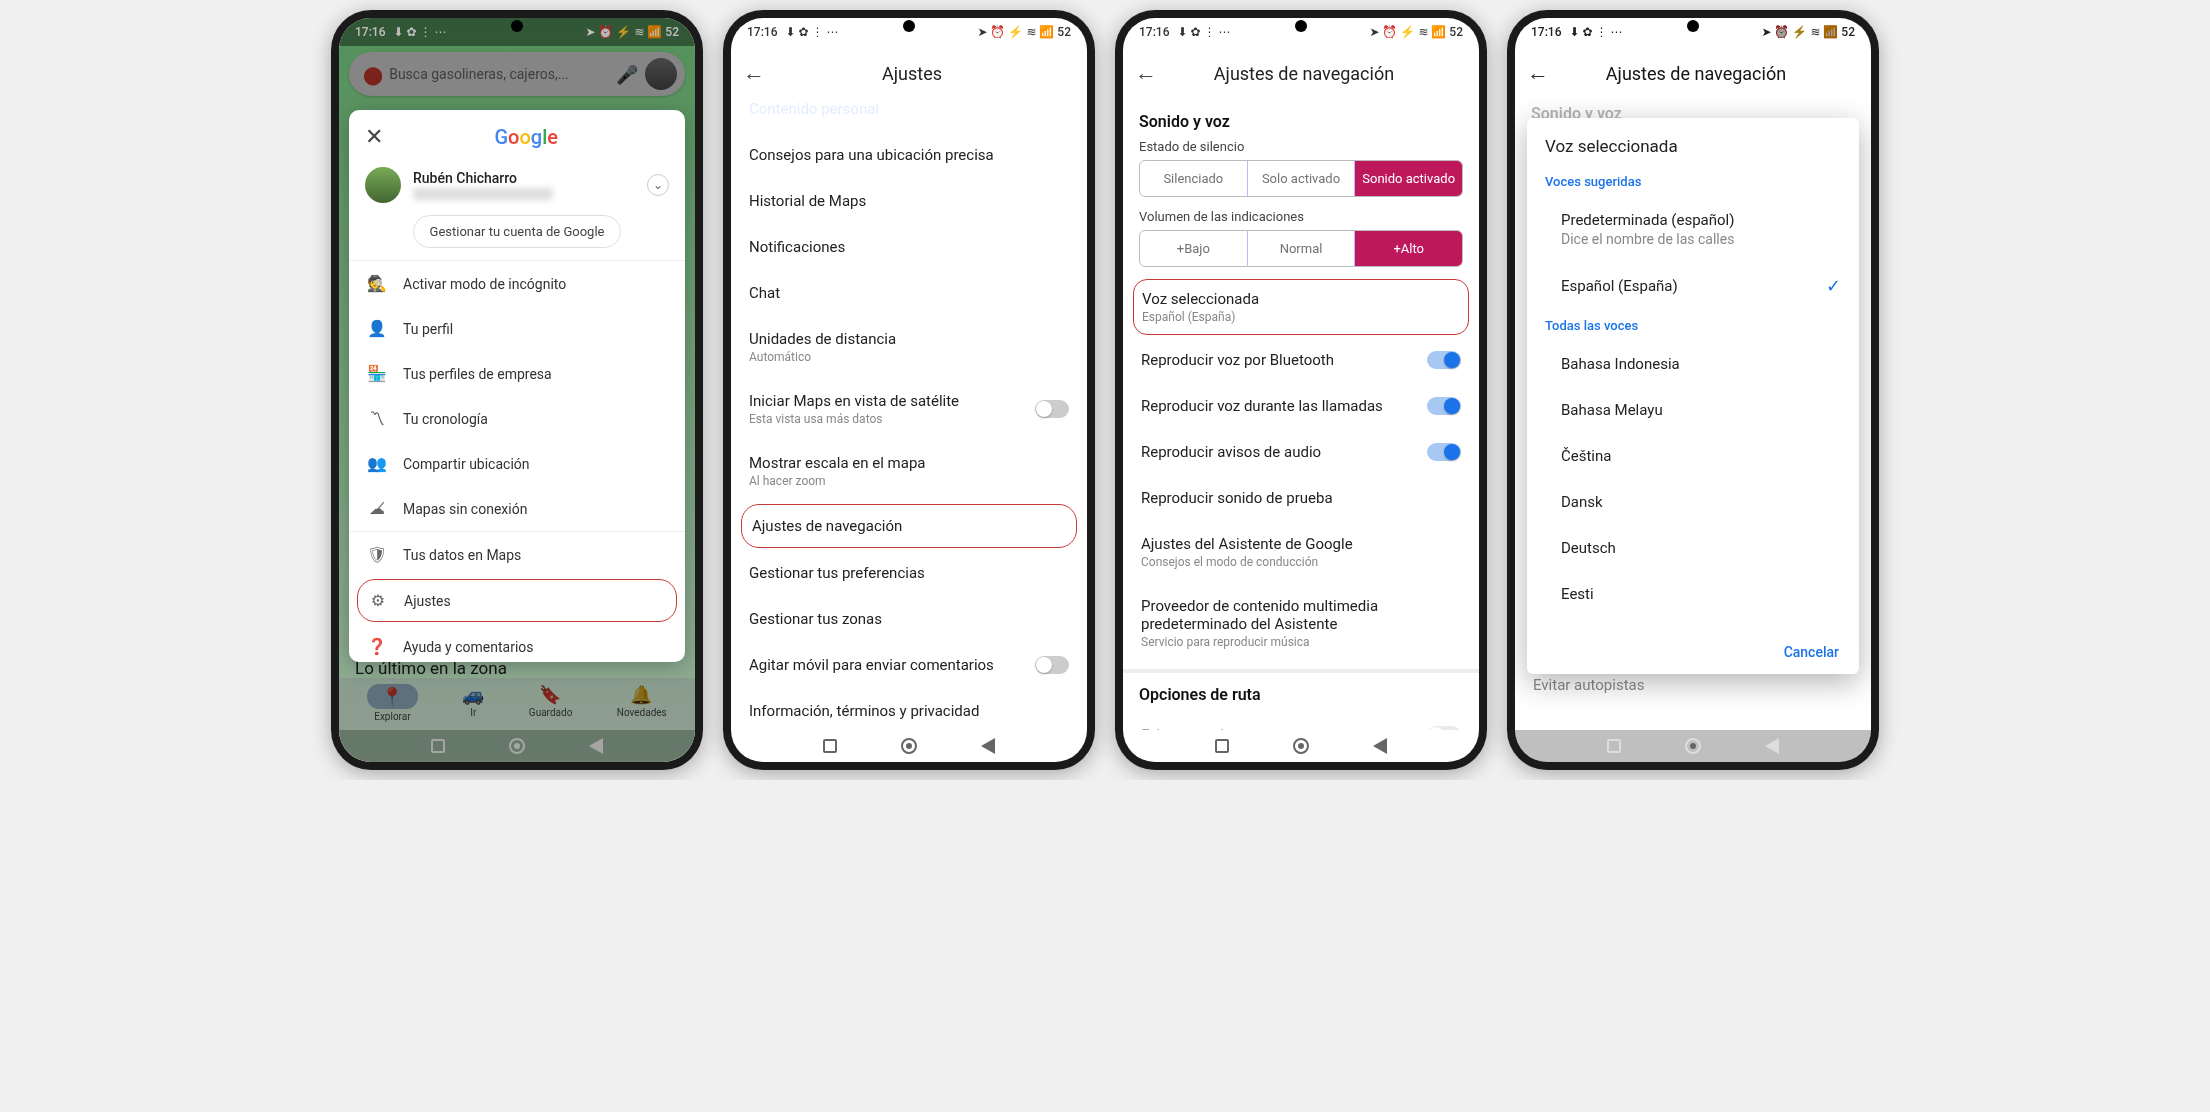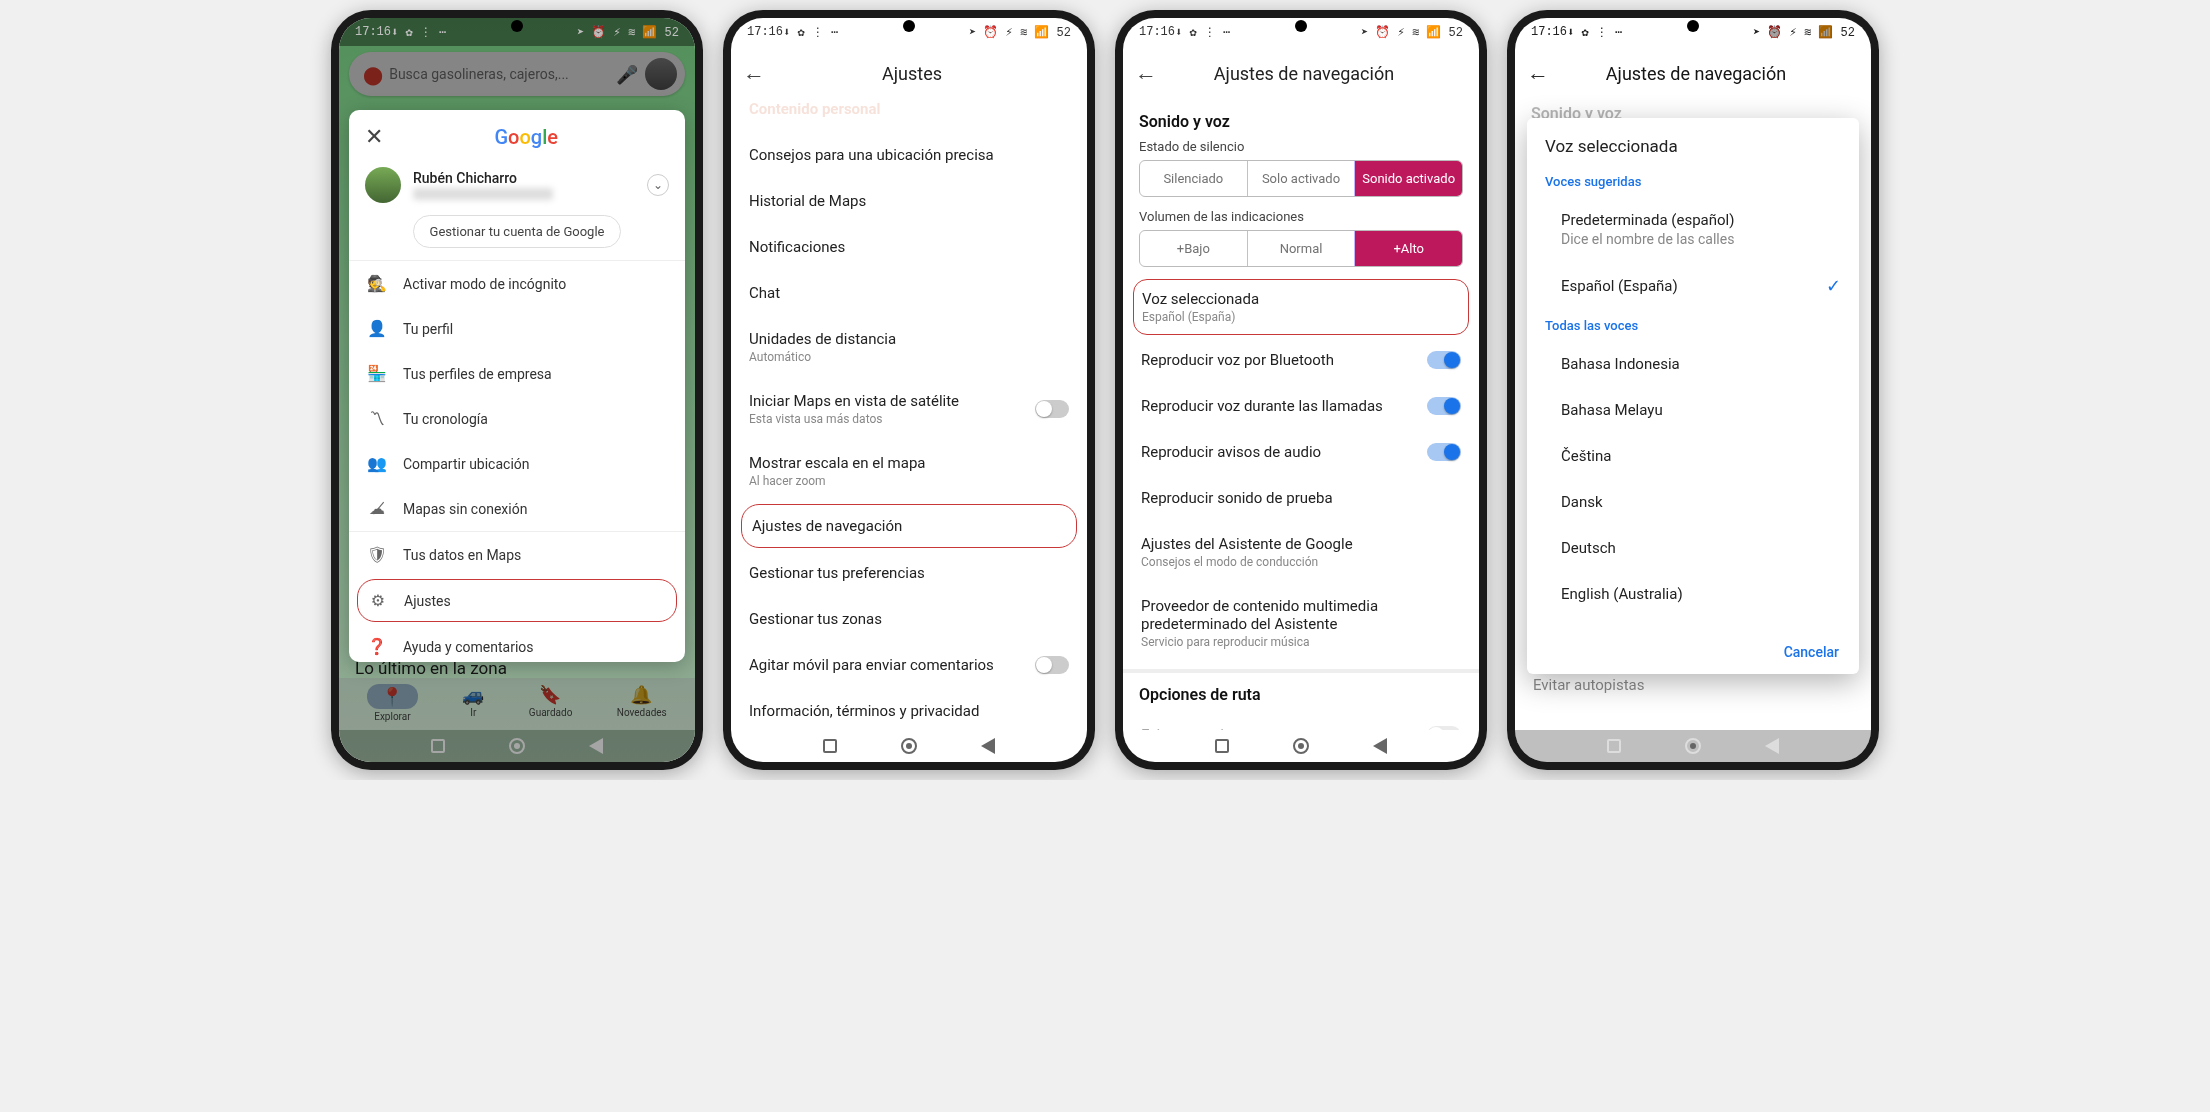--- a/index.html
+++ b/index.html
@@ -44,21 +44,21 @@
   .statusbar {
     height: 28px;
     display: flex;
     align-items: center;
     justify-content: space-between;
     padding: 0 16px;
     font-size: 12px;
     font-weight: 500;
     color: #333;
   }
-  .statusbar .left, .statusbar .right { display: flex; gap: 0; align-items: center; font-family: Liberation Mono, monospace;}
+  .statusbar .left, .statusbar .right { display: flex; gap: 8px; align-items: center;}
   .navbar {
     height: 32px;
     display: flex;
     justify-content: space-around;
     align-items: center;
     padding: 6px 60px;
   }
   .nav-square { width: 14px; height: 14px; border: 2px solid #666; border-radius:2px;}
   .nav-circle { width: 16px; height: 16px; border: 2px solid #666; border-radius: 50%; position:relative;}
   .nav-circle::after { content:''; position:absolute; inset:3px; border-radius:50%; background:#666;}
@@ -130,21 +130,21 @@
   .p1-bn-item .ic { font-size:18px;}
   .p1-navbar { position:absolute; bottom:0; left:0; right:0; z-index:2; background:rgba(0,0,0,0.3);}
 
   
   .appbar { display:flex; align-items:center; padding:14px 12px; gap:12px;}
   .appbar .back { font-size:22px; color:#444; cursor:pointer;}
   .appbar .title { flex:1; text-align:center; font-size:18px; color:#222; font-weight:400; margin-right:28px;}
   .content { flex:1; overflow-y:auto;}
   .row { padding:14px 18px; font-size:15px; color:#222; cursor:pointer;}
   .row .sub { font-size:12px; color:#888; margin-top:2px;}
-  .row.cut { padding-top:0; color:#c2410c; border-top:none;font-weight:bold;}
+  .row.cut { padding-top:0; color:#3b82f6; border-top:none;}
   .row-toggle { display:flex; align-items:center; justify-content:space-between;}
   .toggle { width:34px; height:18px; background:#ccc; border-radius:10px; position:relative;}
   .toggle::after { content:''; position:absolute; width:16px; height:16px; background:#fff; border-radius:50%; top:1px; left:1px; box-shadow:0 1px 2px rgba(0,0,0,0.3);}
   .toggle.on { background:#a7c8f2;}
   .toggle.on::after { background:#1a73e8; left:17px;}
   .p2-highlight { border:1.5px solid #c93838; border-radius:18px; margin:2px 10px;}
   .p2-highlight .row { padding:12px 10px;}
 
   
   .section-head { padding:12px 16px 8px; font-size:16px; font-weight:600; color:#111;}
@@ -466,20 +466,23 @@
         <div class="p4-opt">
             <span>Čeština</span>
           </div>
         <div class="p4-opt">
             <span>Dansk</span>
           </div>
         <div class="p4-opt">
             <span>Deutsch</span>
           </div>
         <div class="p4-opt">
+            <span>Eesti</span>
+          </div>
+        <div class="p4-opt">
             <span>English (Australia)</span>
           </div>
       </div>
       <div class="p4-dialog-foot">Cancelar</div>
     </div>
 
     <div class="navbar" style="position:absolute;bottom:0;left:0;right:0;background:rgba(0,0,0,0.25);">
       <div class="nav-square" style="border-color:#ddd"></div>
       <div class="nav-circle" style="border-color:#ddd"></div>
       <div class="nav-triangle" style="border-right-color:#ddd"></div>

